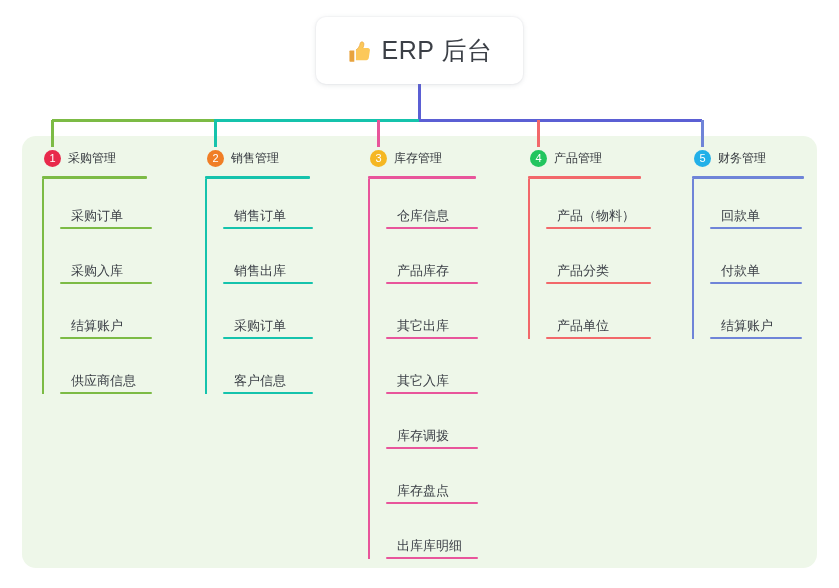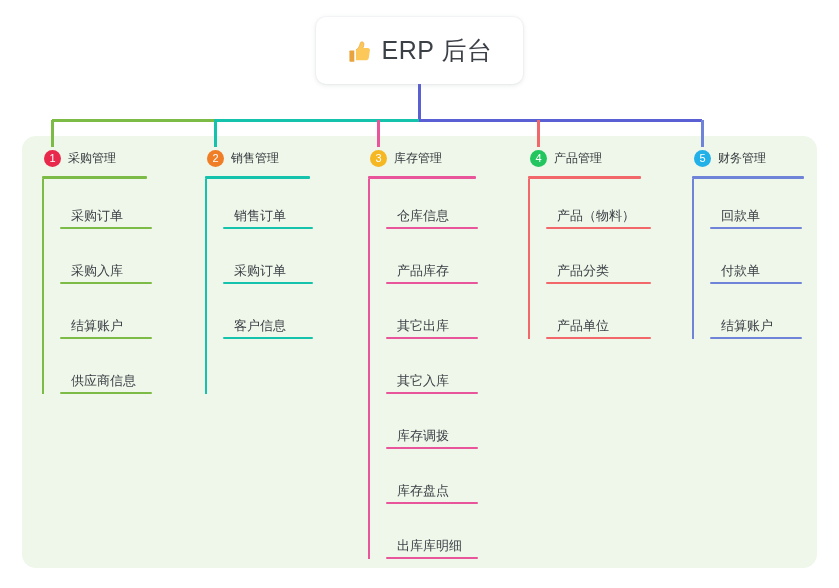--- a/index.html
+++ b/index.html
@@ -199,20 +199,24 @@
         <span class="head-label">销售管理</span>
       </div>
       <div class="head-rule" style="background: rgb(21, 195, 172); width: 105px;"></div>
       <div class="items">
         <div class="spine" style="background: rgb(21, 195, 172); height: 215px;"></div>
         <div class="item">
           <span class="item-label">销售订单</span>
           <div class="item-rule" style="background: rgb(21, 195, 172); width: 90px;"></div>
         </div>
         <div class="item">
+          <span class="item-label">销售出库</span>
+          <div class="item-rule" style="background: rgb(21, 195, 172); width: 90px;"></div>
+        </div>
+        <div class="item">
           <span class="item-label">采购订单</span>
           <div class="item-rule" style="background: rgb(21, 195, 172); width: 90px;"></div>
         </div>
         <div class="item">
           <span class="item-label">客户信息</span>
           <div class="item-rule" style="background: rgb(21, 195, 172); width: 90px;"></div>
         </div>
       </div>
     </div>
     <div class="col" style="left: 368px;">

